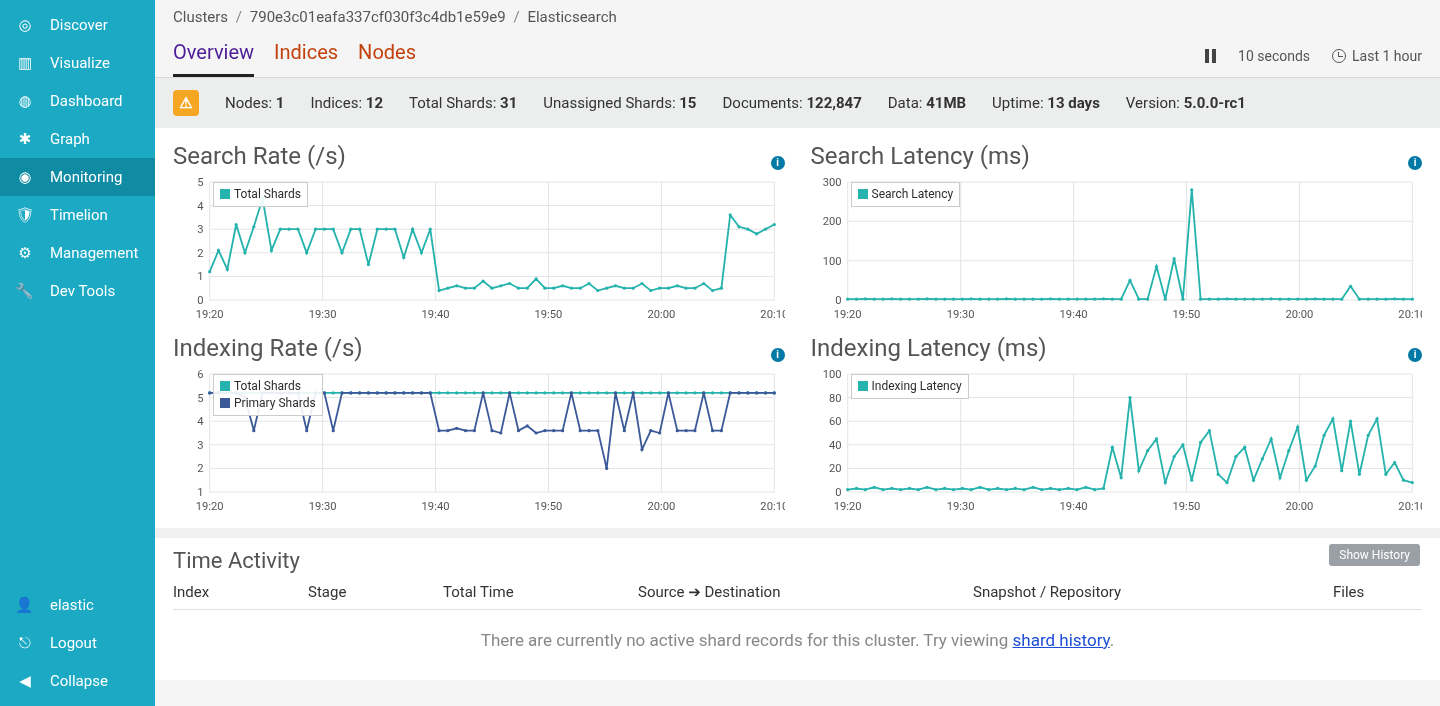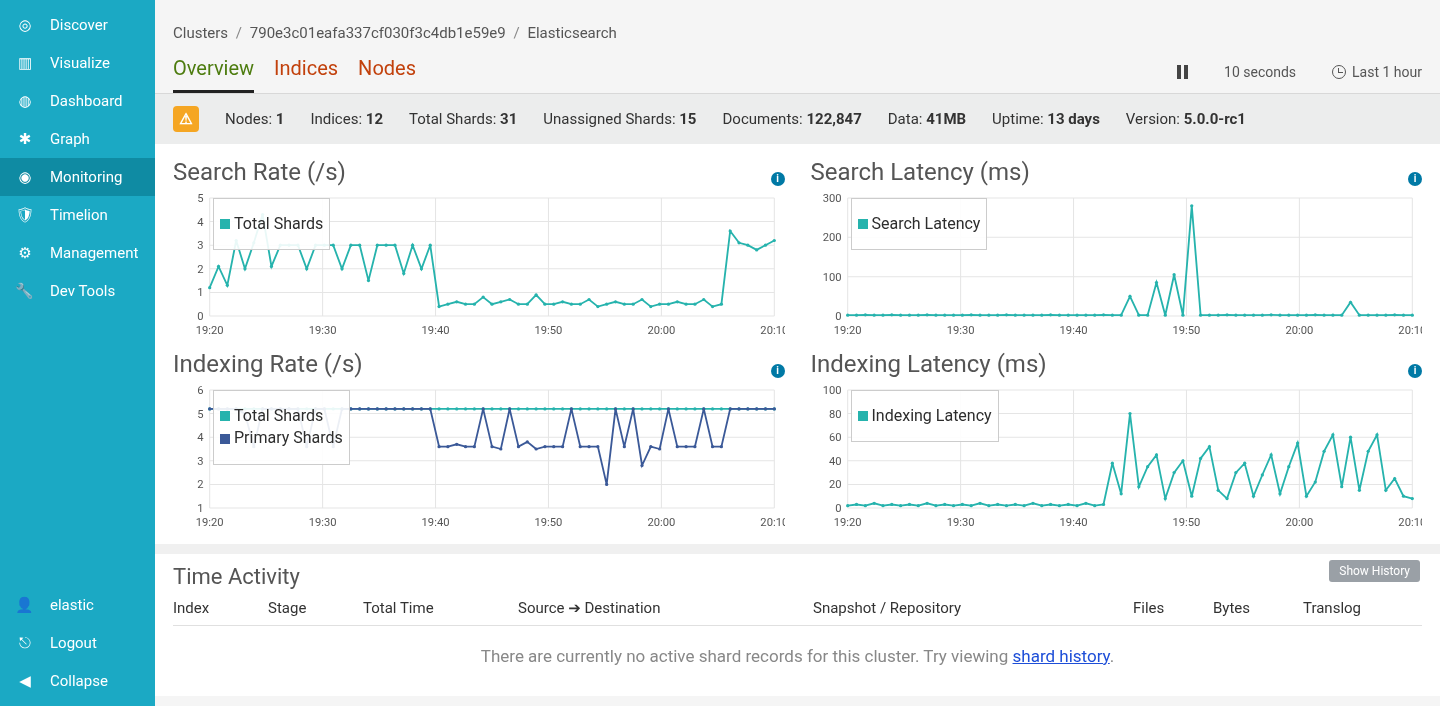--- a/index.html
+++ b/index.html
@@ -9,47 +9,47 @@
 .logo-row { display: flex; align-items: center; height: 70px; background: #e8478b; padding: 0 10px; }
 .logo-glyph { width: 34px; height: 34px; position: relative; margin-right: 8px; }
 .logo-glyph svg { width: 34px; height: 34px; }
 .logo-text { font-size: 26px; font-weight: 400; letter-spacing: 0.5px; color: #fff; }
 .nav { flex: 1; padding-top: 6px; }
 .nav-item { display: flex; align-items: center; height: 38px; padding: 0 14px; cursor: pointer; font-size: 15px; }
 .nav-item.active { background: #0f8ba3; }
 .nav-item .ico { width: 22px; text-align: center; margin-right: 14px; font-size: 15px; }
 .nav-bottom { padding-bottom: 6px; }
 .main { flex: 1; display: flex; flex-direction: column; overflow: hidden; }
-.breadcrumb { padding: 24px 18px 8px 18px; font-size: 15px; color: #555; }
+.breadcrumb { padding: 8px 18px 8px 18px; font-size: 15px; color: #555; }
 .breadcrumb .sep { margin: 0 4px; color: #888; }
 .tabs-row { display: flex; align-items: center; padding: 0 18px; border-bottom: 1px solid #d8d8d8; }
 .tabs { display: flex; gap: 20px; }
 .tab { font-size: 20px; color: #c2410c; padding: 6px 0 10px 0; cursor: pointer; }
-.tab.active { color: #4d7c0f; border-bottom: 3px solid #222; }
-.tabs-right { margin-left: auto; display: flex; align-items: center; gap: 36px; color: #555; font-size: 14px; }
+.tab.active { color: #4c1d95; border-bottom: 3px solid #222; }
+.tabs-right { margin-left: auto; display: flex; align-items: center; gap: 22px; color: #555; font-size: 14px; }
 .pause-ico { display: inline-flex; gap: 3px; }
 .pause-ico span { width: 4px; height: 14px; background: #444; display: inline-block; }
 .clock-ico { display: inline-block; width: 14px; height: 14px; border: 1.5px solid #555; border-radius: 50%; position: relative; margin-right: 6px; vertical-align: -2px; }
 .clock-ico::after { content: ""; position: absolute; width: 4px; height: 4px; border-left: 1.5px solid #555; border-bottom: 1.5px solid #555; top: 2px; left: 5px; }
 .stats-bar { display: flex; align-items: center; gap: 26px; background: #eceded; padding: 12px 18px; font-size: 15px; color: #333; }
 .warn-badge { width: 26px; height: 26px; background: #f5a623; color: #fff; border-radius: 4px; display: flex; align-items: center; justify-content: center; font-weight: bold; }
 .stats-bar .stat b { font-weight: 700; }
 .charts { display: grid; grid-template-columns: 1fr 1fr; gap: 8px 26px; padding: 14px 18px 10px 18px; background: #fff; flex-shrink: 0; }
 .chart-card { position: relative; }
 .chart-title { font-size: 24px; color: #555; margin-bottom: 6px; }
 .info-ico { position: absolute; right: 0; top: 14px; width: 14px; height: 14px; border-radius: 50%; background: #0079a5; color: #fff; font-size: 10px; font-weight: bold; text-align: center; line-height: 14px; }
 .chart-body { height: 150px; position: relative; }
 .chart-body svg { width: 100%; height: 100%; }
-.legend-box { position: absolute; left: 40px; top: 6px; background: rgba(255,255,255,0.9); border: 1px solid #ccc; padding: 14px 6px; font-size: 16px; line-height: 1.4; z-index: 2; }
+.legend-box { position: absolute; left: 40px; top: 6px; background: rgba(255,255,255,0.9); border: 1px solid #ccc; padding: 3px 6px; font-size: 12px; line-height: 1.4; z-index: 2; }
 .legend-box .le { display: flex; align-items: center; gap: 4px; }
 .legend-box .sw { width: 10px; height: 10px; display: inline-block; }
 .shard-section { padding: 10px 18px 10px 18px; background: #fff; border-top: 10px solid #f0f0f0; position: relative; }
 .shard-title { font-size: 22px; color: #555; margin-bottom: 6px; }
 .show-history { position: absolute; right: 20px; top: 6px; background: #9aa0a6; color: #fff; font-size: 12px; padding: 4px 10px; border-radius: 3px; cursor: pointer; }
-.shard-headers { display: flex; font-size: 15px; color: #333; padding: 4px 0 8px 0; border-bottom: 1px solid #e0e0e0; }
+.shard-headers { display: flex; font-size: 15px; color: #333; padding: 4px 0 8px 0; border-bottom: 1px solid #e0e0e0; gap: 40px; }
 .shard-headers > div { flex: none; }
 .shard-empty { text-align: center; color: #888; font-size: 17px; padding: 20px 0; }
 .shard-empty a { color: #1d4ed8; text-decoration: underline; }
 .axis-text { font-size: 11px; fill: #555; }
 .grid-line { stroke: #e5e5e5; stroke-width: 1; }
 </style>
 </head>
 <body>
 
 <div class="app">

